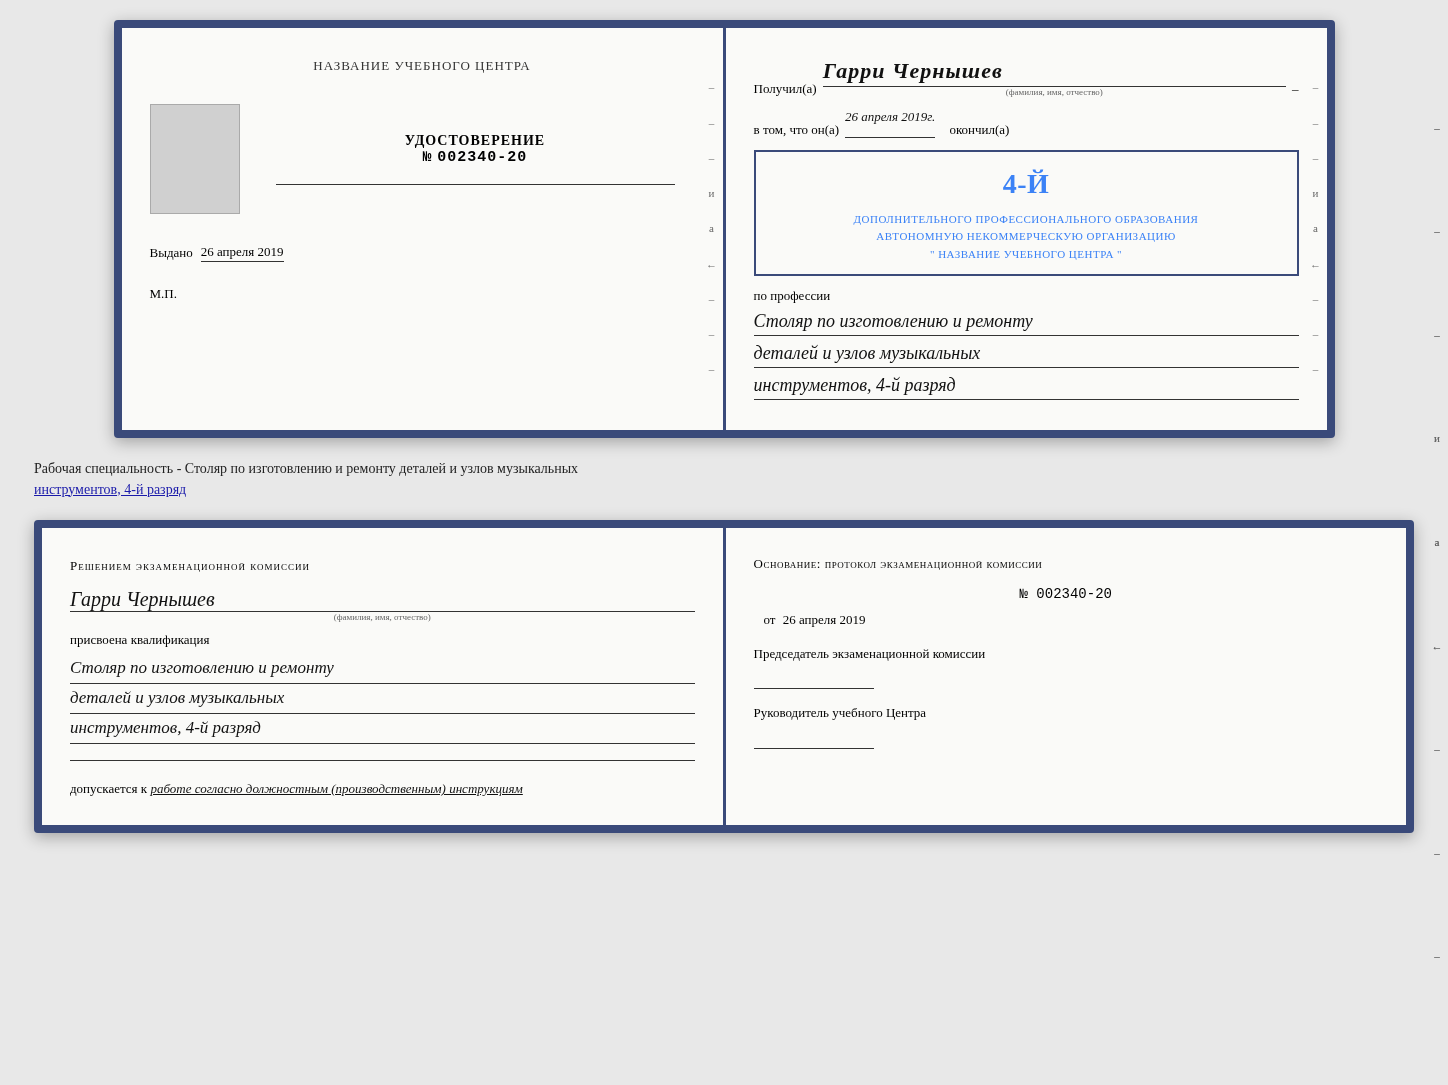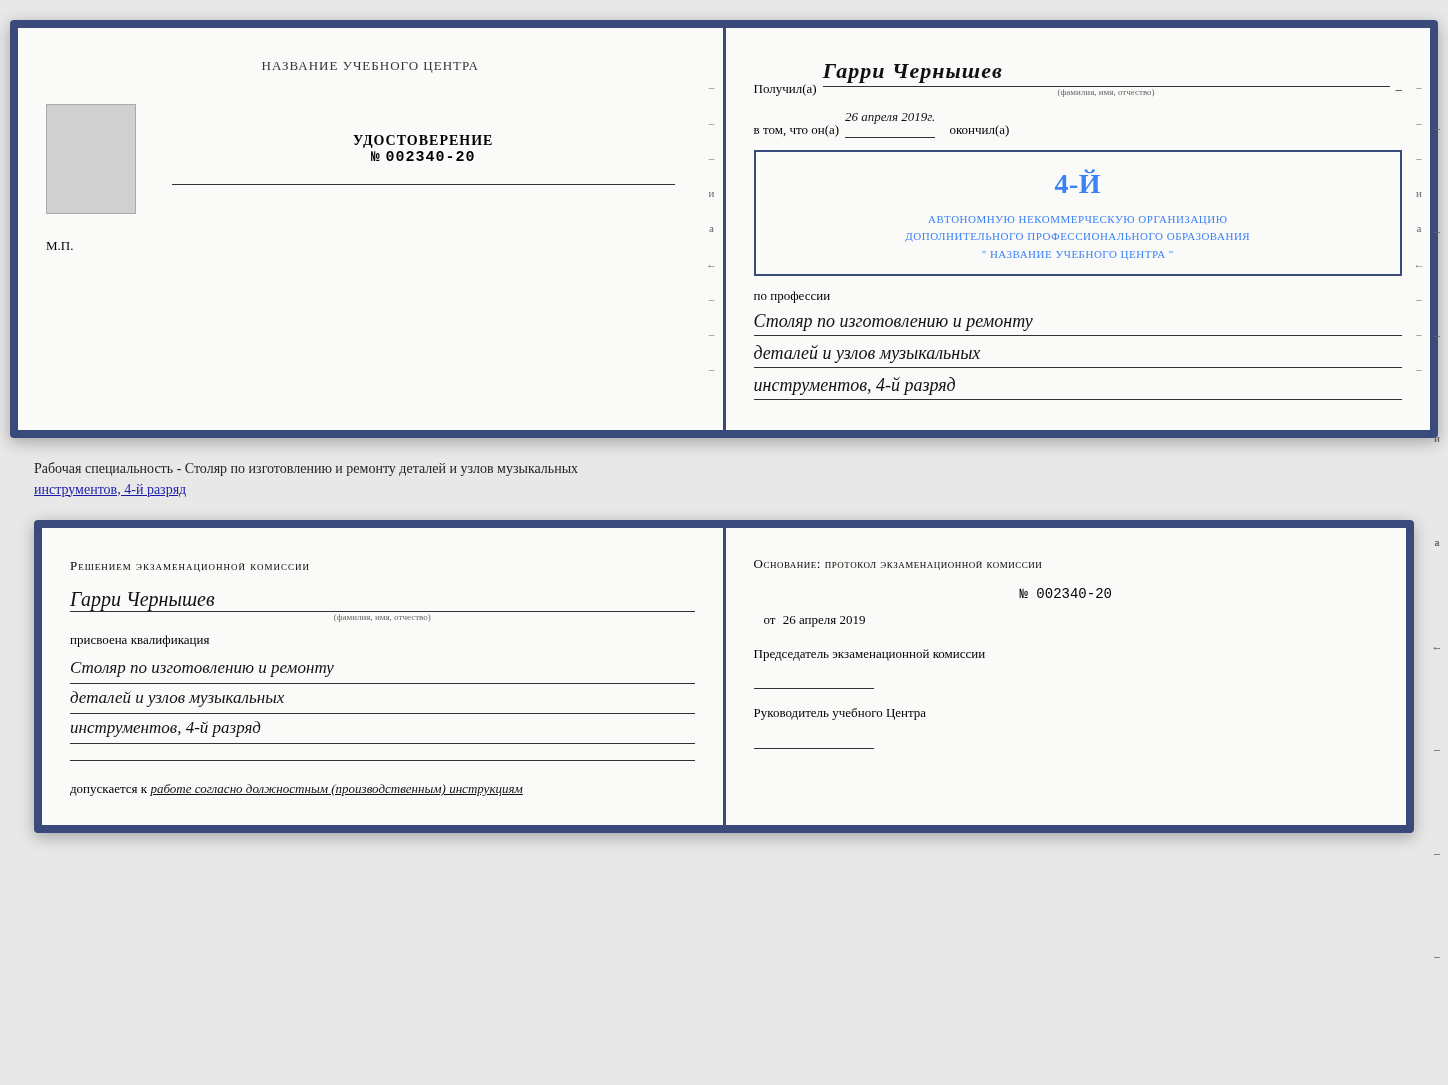--- a/index.html
+++ b/index.html
@@ -10,21 +10,21 @@
       min-height: 1085px;
       display: flex;
       flex-direction: column;
       align-items: center;
       padding: 20px;
       gap: 16px;
     }
 
     .document-spread {
       display: flex;
-      width: 1428px;
+      width: 1221px;
       background: #f5f5f0;
       border: 8px solid #3a4a7a;
       border-radius: 4px;
       box-shadow: 0 4px 16px rgba(0,0,0,0.3);
       position: relative;
     }
 
     .page-left, .page-right {
       flex: 1;
       padding: 30px 28px;
@@ -362,20 +362,24 @@
       <div class="cert-info">
         <div class="cert-title">УДОСТОВЕРЕНИЕ</div>
         <div class="cert-number">
           <span>№</span>
           <span style="font-family: 'Courier New', monospace; font-size:15px; font-weight:bold;">002340-20</span>
         </div>
         <div style="border-bottom: 1px solid #333; margin: 18px 20px 0;"></div>
       </div>
     </div>
 
+    <div class="vydano-section">
+      <span class="vydano-label">Выдано</span>
+      <span class="vydano-date">26 апреля 2019</span>
+    </div>
 
     <div class="mp-section">
       <span>М.П.</span>
     </div>
 
     <div class="dashes-right">
       <span class="side-dash">–</span>
       <span class="side-dash">–</span>
       <span class="side-dash">–</span>
       <span class="side-dash">и</span>
@@ -400,22 +404,22 @@
       </div>
 
       <div class="vtom-line">
         <span class="vtom-label">в том, что он(а)</span>
         <span class="vtom-date handwritten" style="font-style:italic; border-bottom:1px solid #333; padding-bottom:12px; font-size:13px;">26 апреля 2019г.</span>
         <span class="vtom-okoncil">окончил(а)</span>
       </div>
 
       <div class="stamp-block">
         <span class="stamp-text" style="display:block; font-size:28px; font-weight:bold; text-align:center; margin-bottom:4px;">4-й</span>
+        <div class="stamp-text">ДОПОЛНИТЕЛЬНОГО ПРОФЕССИОНАЛЬНОГО ОБРАЗОВАНИЯ</div>
         <div class="stamp-text">АВТОНОМНУЮ НЕКОММЕРЧЕСКУЮ ОРГАНИЗАЦИЮ</div>
-        <div class="stamp-text">ДОПОЛНИТЕЛЬНОГО ПРОФЕССИОНАЛЬНОГО ОБРАЗОВАНИЯ</div>
         <div class="stamp-text">" НАЗВАНИЕ УЧЕБНОГО ЦЕНТРА "</div>
       </div>
 
       <div class="po-professii">
         <span style="font-size:13px;">по профессии</span>
         <span class="handwritten-line">Столяр по изготовлению и ремонту</span>
         <span class="handwritten-line">деталей и узлов музыкальных</span>
         <span class="handwritten-line">инструментов, 4-й разряд</span>
       </div>
     </div>

